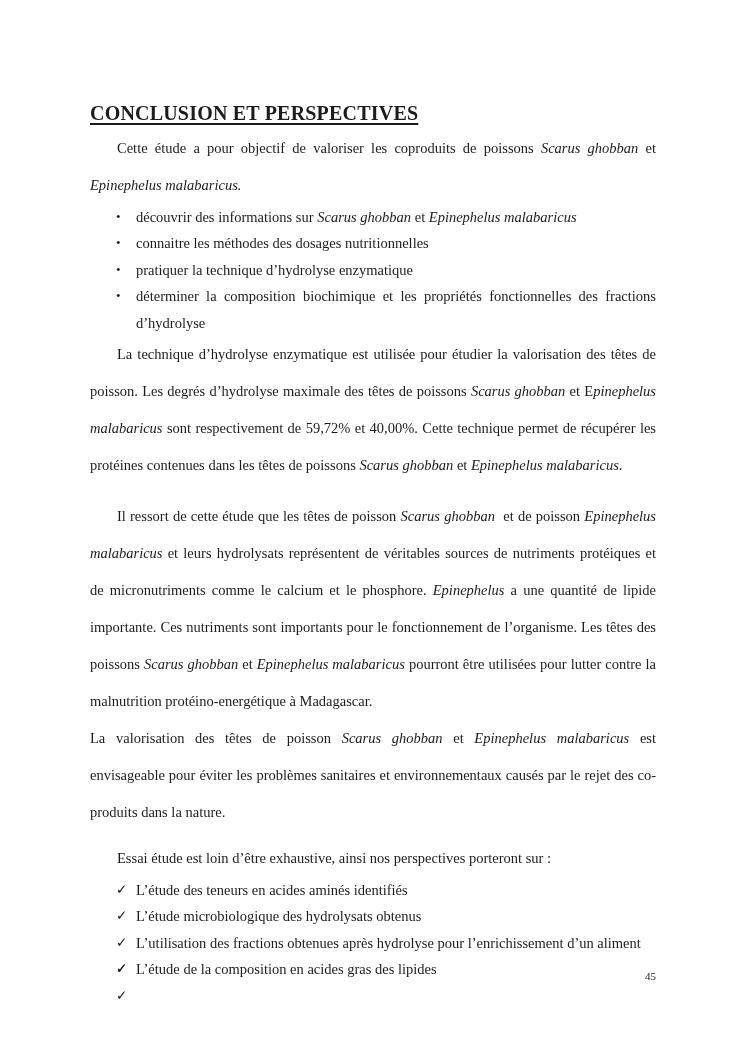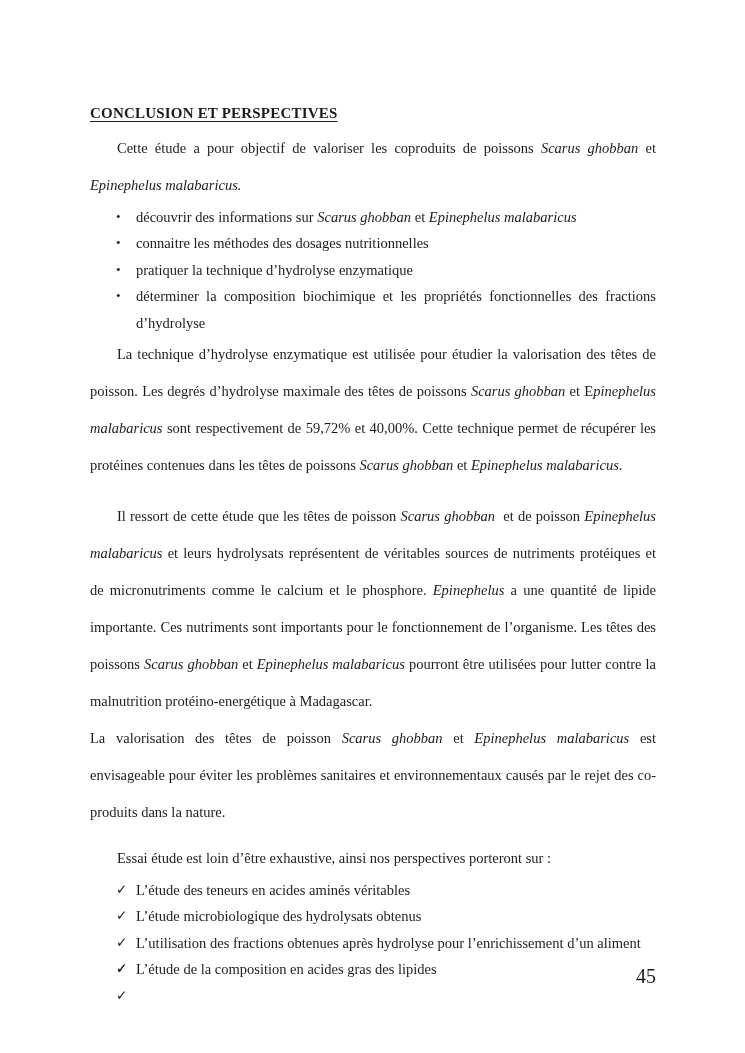--- a/index.html
+++ b/index.html
@@ -21,21 +21,21 @@
     font-size: 14.5px;
     color: #1c1c1c;
   }
   .content {
     position: absolute;
     left: 90px;
     top: 100px;
     width: 566px;
   }
   .heading {
-    font-size: 15px;
+    font-size: 20px;
     font-weight: bold;
     text-decoration: underline;
     text-underline-offset: 3px;
     margin: 0;
     line-height: 26px;
     letter-spacing: 0.2px;
   }
   p {
     margin: 0;
     line-height: 37px;
@@ -62,21 +62,21 @@
   }
   .bullet-list .marker { font-size: 13px; }
   .check-list .marker { font-size: 13.5px; }
   .gap-ressort { margin-top: 14px; }
   .gap-perspectives { margin-top: 9px; }
   .page-number {
     position: absolute;
     right: 89px;
     top: 963px;
     line-height: 26.4px;
-    font-size: 20px;
+    font-size: 11px;
   }
 </style>
 </head>
 <body>
 
 <div class="page">
   <div class="content">
 
     <h1 class="heading">CONCLUSION ET PERSPECTIVES</h1>
 
@@ -106,21 +106,21 @@
 
     <p class="indent gap-ressort"><span>Il ressort de cette étude que les têtes de poisson </span><span class="it">Scarus ghobban</span><span>&nbsp; et de poisson </span><span class="it">Epinephelus malabaricus</span><span> et leurs hydrolysats représentent de véritables sources de nutriments protéiques et de micronutriments comme le calcium et le phosphore. </span><span class="it">Epinephelus</span><span> a une quantité de lipide importante. Ces nutriments sont importants pour le fonctionnement de l’organisme. Les têtes des poissons </span><span class="it">Scarus ghobban</span><span> et </span><span class="it">Epinephelus malabaricus</span><span> pourront être utilisées pour lutter contre la malnutrition protéino-energétique à Madagascar.</span></p>
 
     <p><span>La valorisation des têtes de poisson </span><span class="it">Scarus ghobban</span><span> et </span><span class="it">Epinephelus malabaricus</span><span> est envisageable pour éviter les problèmes sanitaires et environnementaux causés par le rejet des co-produits dans la nature.</span></p>
 
     <p class="indent gap-perspectives"><span>Essai étude est loin d’être exhaustive, ainsi nos perspectives porteront sur :</span></p>
 
     <ul class="check-list">
       <li>
         <span class="marker">✓</span>
-        <span><span>L’étude des teneurs en acides aminés véritables</span></span>
+        <span><span>L’étude des teneurs en acides aminés identifiés</span></span>
       </li>
       <li>
         <span class="marker">✓</span>
         <span><span>L’étude microbiologique des hydrolysats obtenus</span></span>
       </li>
       <li>
         <span class="marker">✓</span>
         <span><span>L’utilisation des fractions obtenues après hydrolyse pour l’enrichissement d’un aliment</span></span>
       </li>
       <li>

